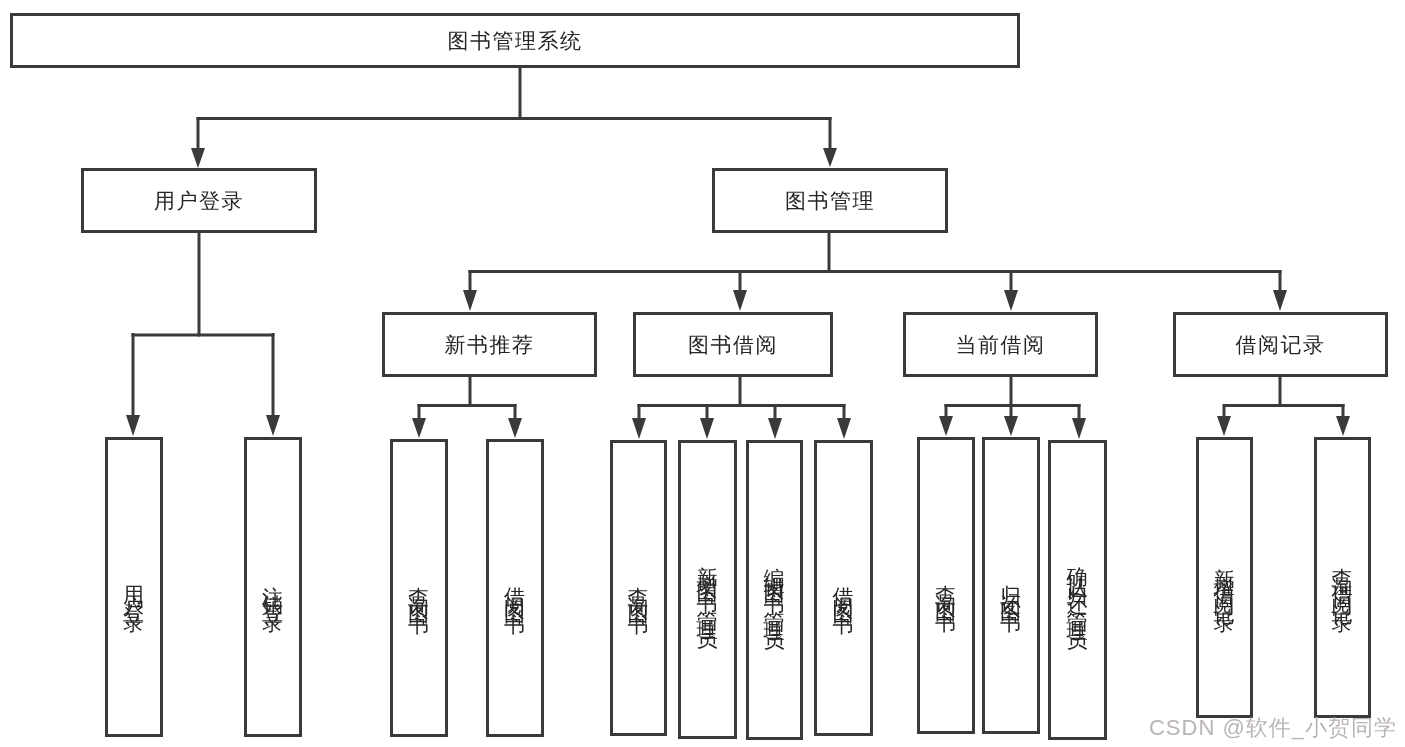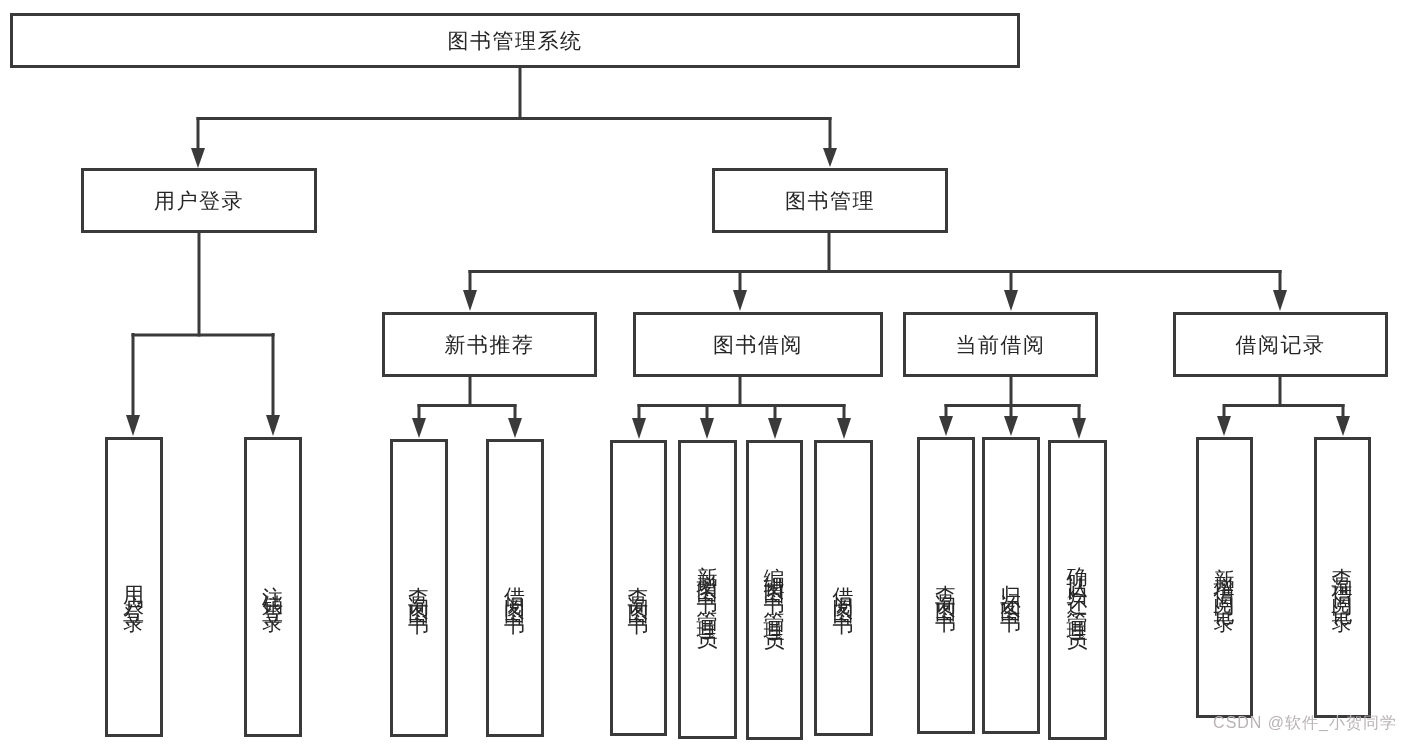--- a/index.html
+++ b/index.html
@@ -34,21 +34,21 @@
   .box.v span{
     writing-mode:vertical-rl;
     letter-spacing:9px;
     font-size:21px;
     line-height:1;
   }
   #watermark{
     position:absolute;
     z-index:3;
     right:8px;top:713px;
-    font-size:16px;
+    font-size:22px;
     letter-spacing:1px;
     color:var(--watermark);
     white-space:nowrap;
   }
 </style>
 </head>
 <body>
 
 <div id="stage">
 
@@ -135,21 +135,21 @@
   <div class="box" style="left:81px;top:168px;width:236px;height:65px">
     <span>用户登录</span>
   </div>
   <div class="box" style="left:712px;top:168px;width:236px;height:65px">
     <span>图书管理</span>
   </div>
 
   <div class="box" style="left:382px;top:312px;width:215px;height:65px">
     <span>新书推荐</span>
   </div>
-  <div class="box" style="left:633px;top:312px;width:250px;height:65px">
+  <div class="box" style="left:633px;top:312px;width:200px;height:65px">
     <span>图书借阅</span>
   </div>
   <div class="box" style="left:903px;top:312px;width:195px;height:65px">
     <span>当前借阅</span>
   </div>
   <div class="box" style="left:1173px;top:312px;width:215px;height:65px">
     <span>借阅记录</span>
   </div>
 
   <div class="box v" style="left:105px;top:437px;width:58px;height:300px">

